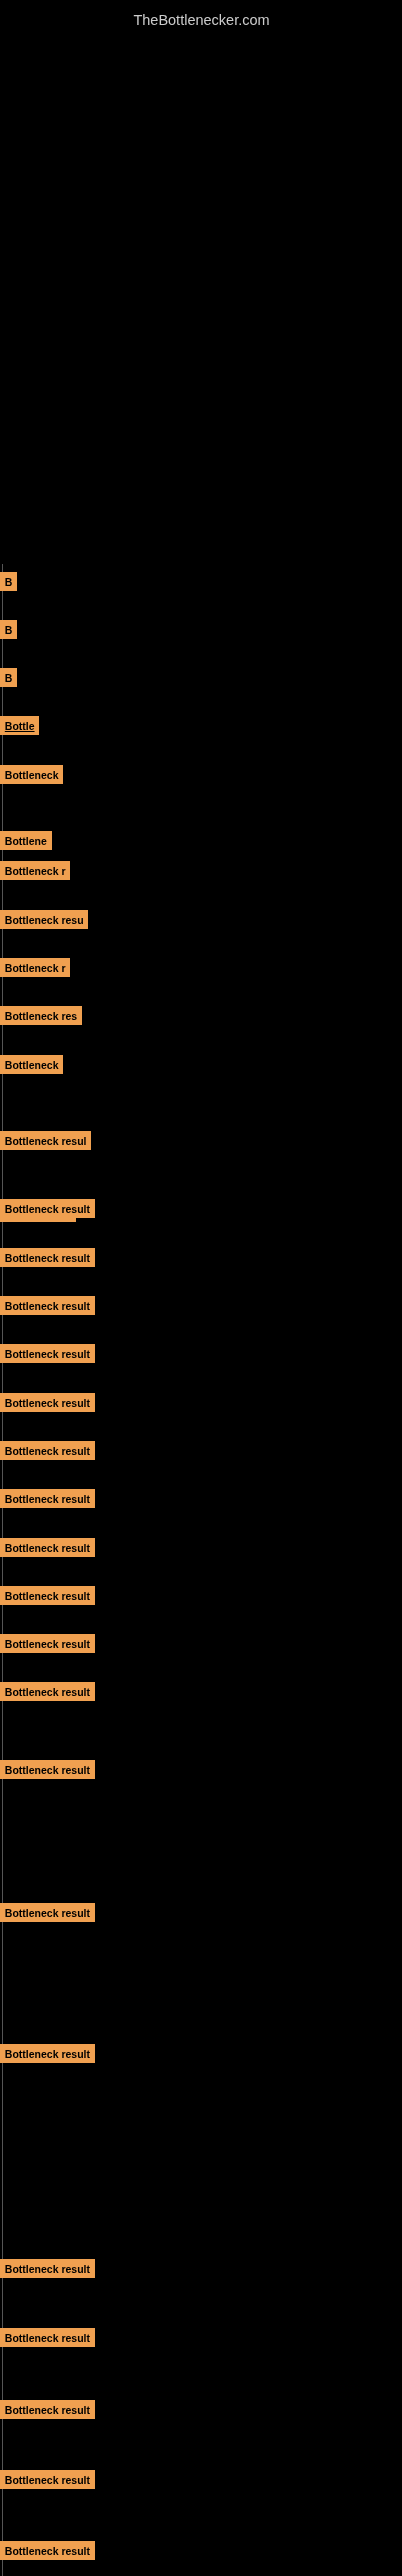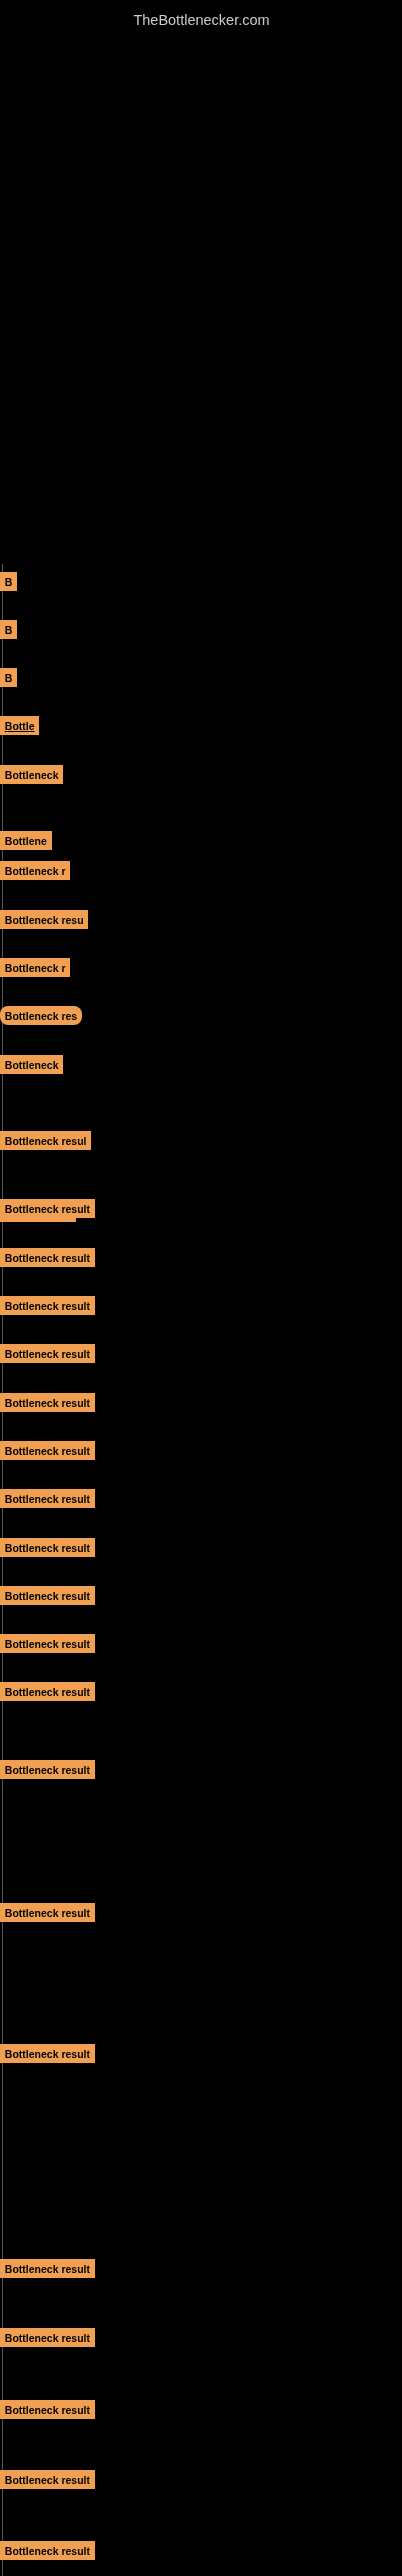--- a/index.html
+++ b/index.html
@@ -82,21 +82,21 @@
     <div class="bottleneck-item" style="position: absolute; top: 853px; left: 0px;">
       <span class="bottleneck-label" style="max-width: 95px;">Bottleneck r</span>
     </div>
     <div class="bottleneck-item" style="position: absolute; top: 902px; left: 0px;">
       <span class="bottleneck-label" style="max-width: 113px;">Bottleneck resu</span>
     </div>
     <div class="bottleneck-item" style="position: absolute; top: 950px; left: 0px;">
       <span class="bottleneck-label" style="max-width: 95px;">Bottleneck r</span>
     </div>
     <div class="bottleneck-item" style="position: absolute; top: 998px; left: 0px;">
-      <span class="bottleneck-label" style="max-width: 106px; border-radius: 8px;">Bottleneck res</span>
+      <span class="bottleneck-label" style="max-width: 106px;">Bottleneck res</span>
     </div>
     <div class="bottleneck-item" style="position: absolute; top: 1047px; left: 0px;">
       <span class="bottleneck-label" style="max-width: 85px;">Bottleneck</span>
     </div>
     <div class="bottleneck-item" style="position: absolute; top: 1123px; left: 0px; justify-content: center;">
       <span class="bottleneck-label" style="max-width: 118px;">Bottleneck resul</span>
     </div>
     <div class="bottleneck-item" style="position: absolute; top: 1195px; left: 0px;">
       <span class="bottleneck-label" style="max-width: 101px;">Bottleneck re</span>
     </div>

